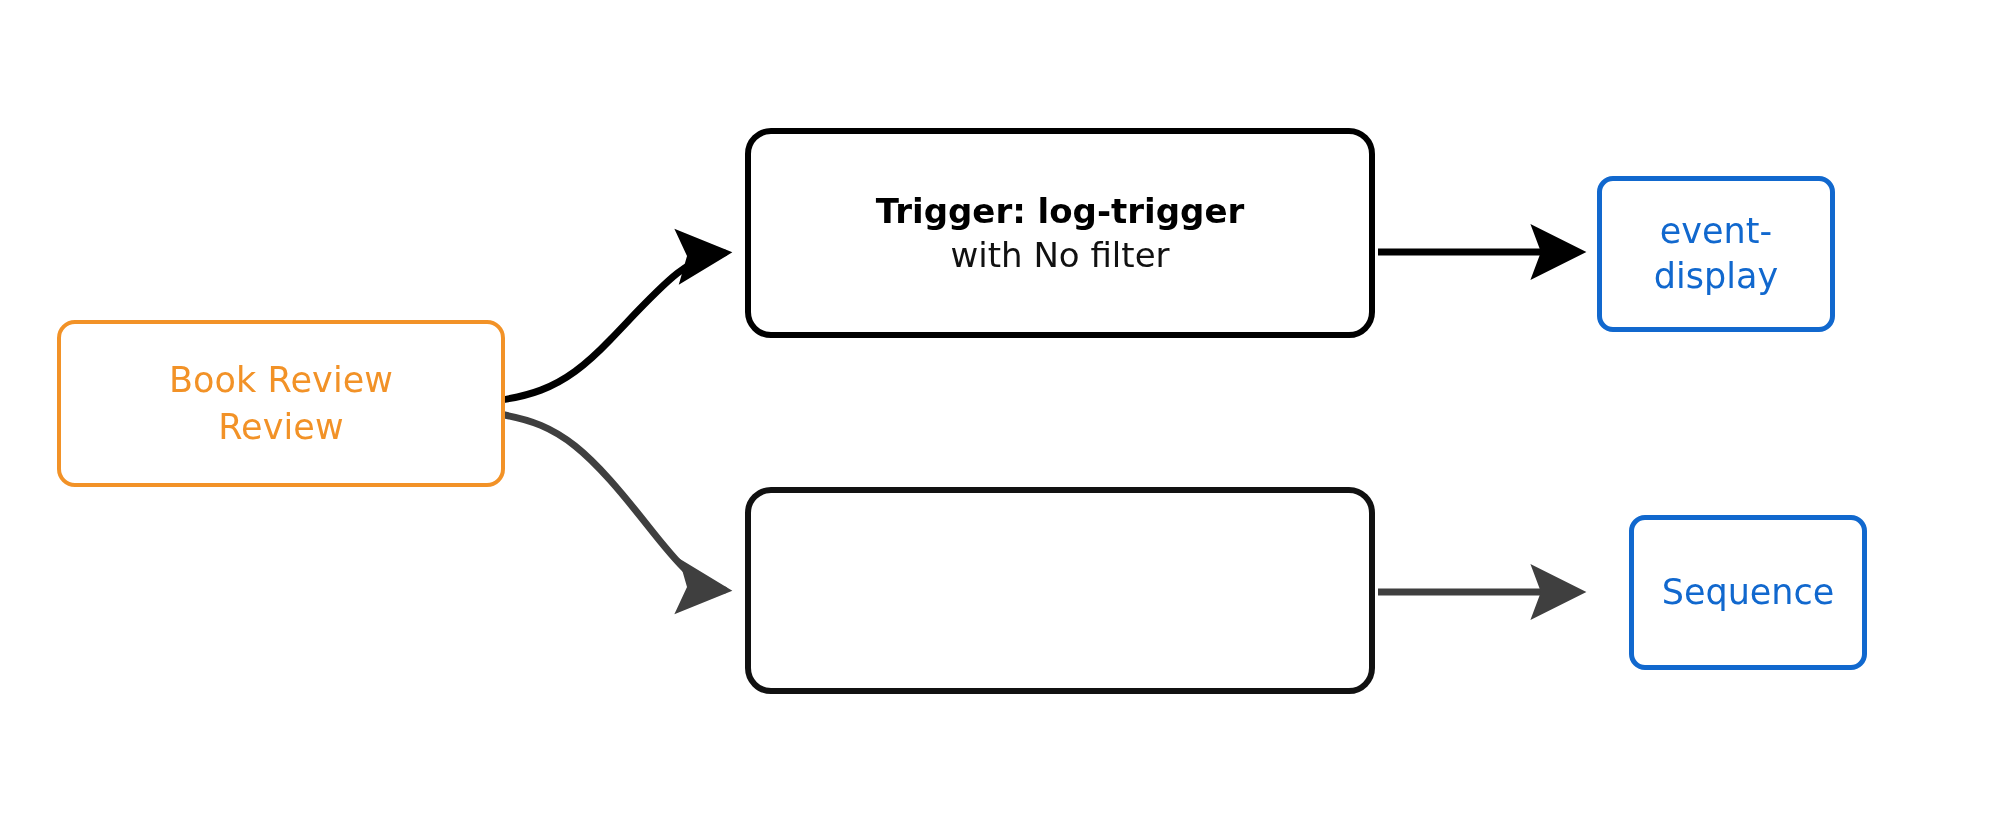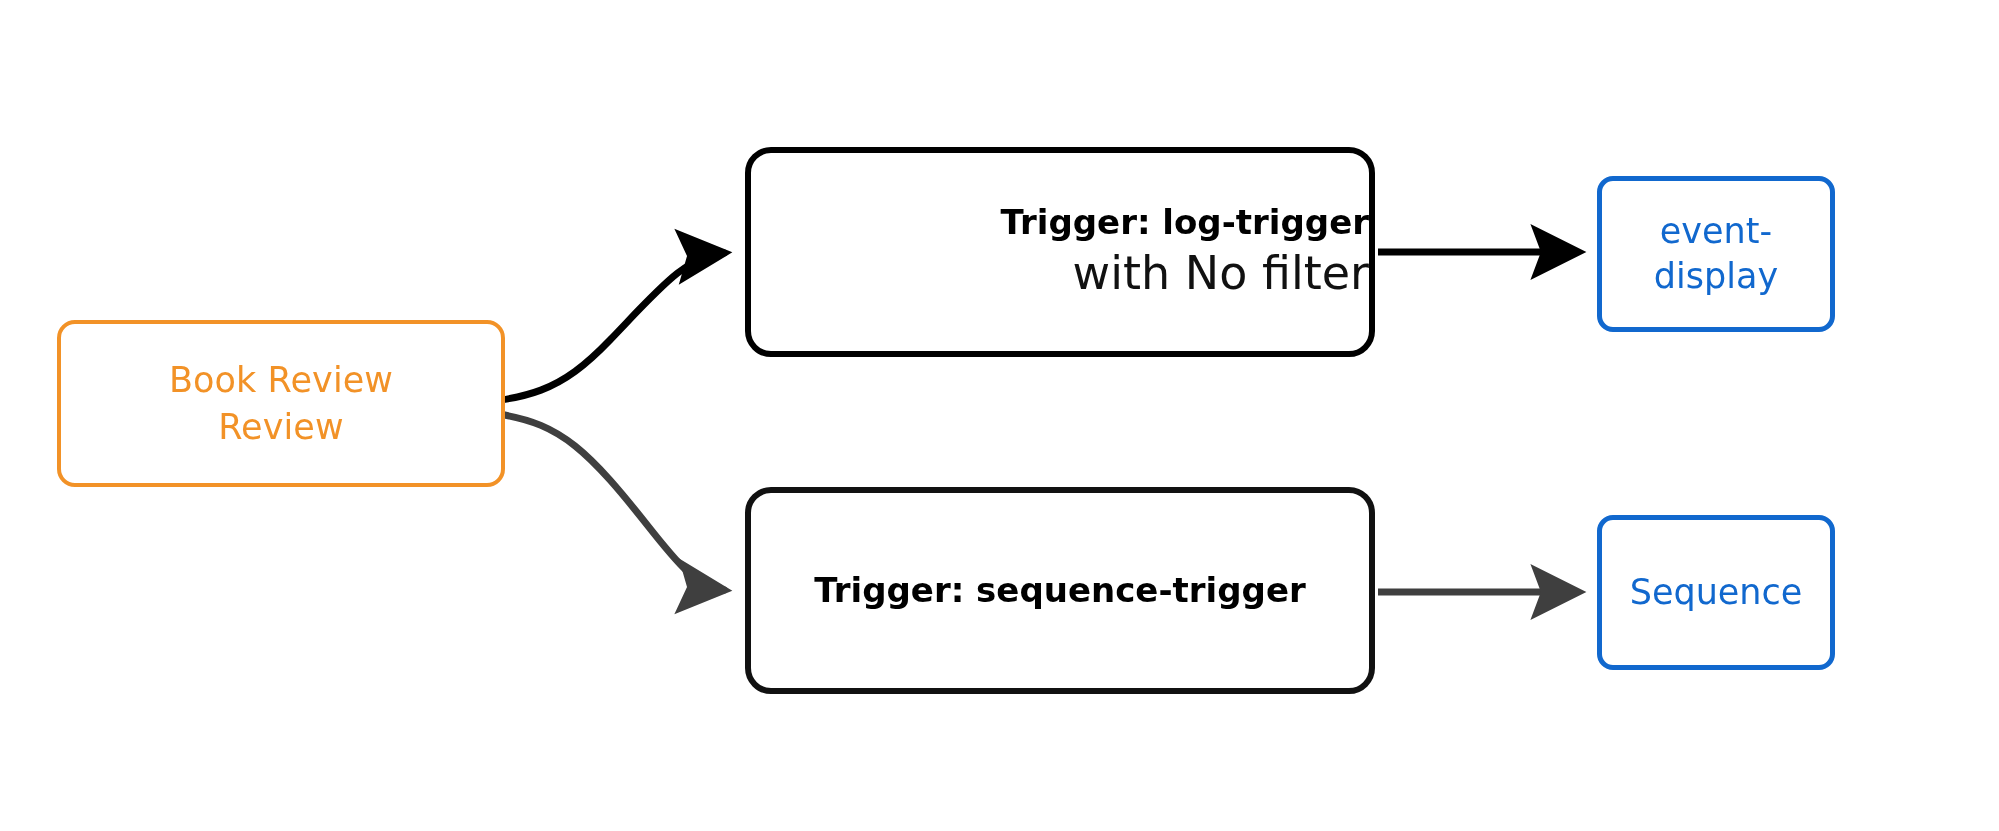--- a/index.html
+++ b/index.html
@@ -53,55 +53,55 @@
     letter-spacing: 0.1px;
   }
   
   .node-trigger {
     left: 745px;
     width: 630px;
     border: 6px solid #000000;
     border-radius: 26px;
   }
   .node-trigger-top {
-    top: 147px;
+    top: 128px;
     height: 210px;
-    align-items: flex-end;
   }
   .node-trigger-bottom {
     top: 487px;
     height: 207px;
     border-color: #111111;
   }
   .node-trigger .node-line-title {
     color: #000000;
     font-size: 34px;
     font-weight: 700;
     line-height: 1.30;
   }
   .node-trigger .node-line-sub {
     color: #111111;
-    font-size: 46px;
+    font-size: 34px;
     font-weight: 400;
     line-height: 1.30;
   }
   
   .node-sink {
     left: 1597px;
     width: 238px;
     border: 5px solid #1168ce;
     border-radius: 16px;
   }
   .node-sink-top {
     top: 176px;
     height: 156px;
   }
   .node-sink-bottom {
     top: 515px;
     height: 155px;
+    margin-left: 32px;
   }
   .node-sink .node-line {
     color: #1168ce;
     font-size: 35px;
     font-weight: 400;
     line-height: 1.3;
   }
 </style>
 </head>
 <body>
@@ -131,21 +131,20 @@
     <div class="node-line">Book Review</div>
     <div class="node-line">Review</div>
   </div>
 
   <div class="node node-trigger node-trigger-top">
     <div class="node-line-title">Trigger: log-trigger</div>
     <div class="node-line-sub">with No filter</div>
   </div>
 
   <div class="node node-trigger node-trigger-bottom">
-    <div class="node-line-title">Trigger: sequence-trigger</div>
   </div>
 
   <div class="node node-sink node-sink-top">
     <div class="node-line">event-display</div>
   </div>
 
   <div class="node node-sink node-sink-bottom">
     <div class="node-line">Sequence</div>
   </div>
 

